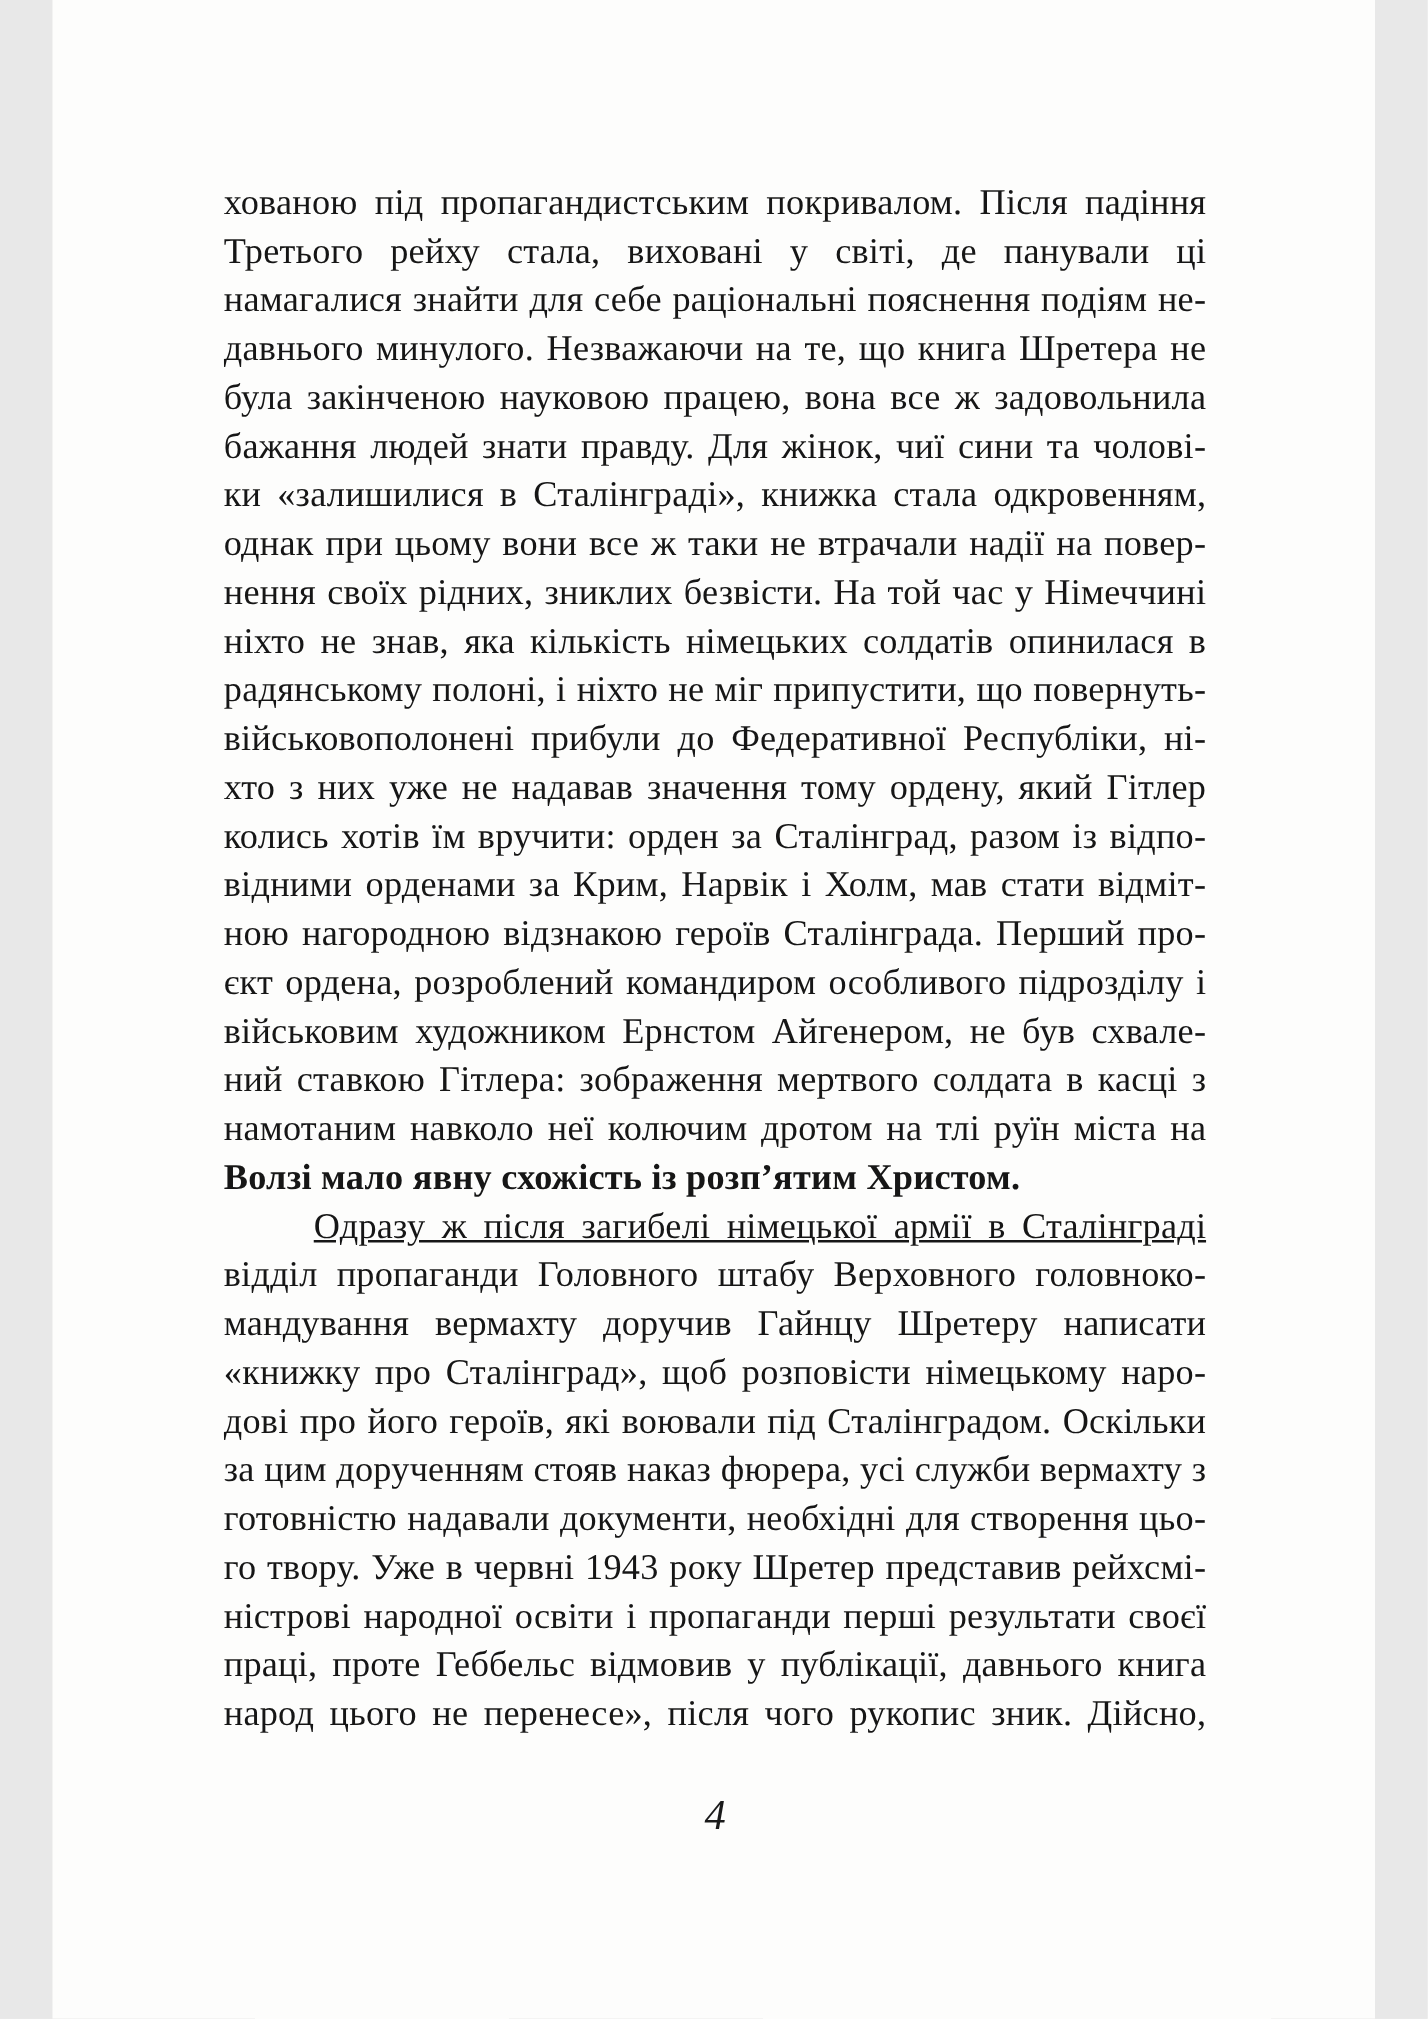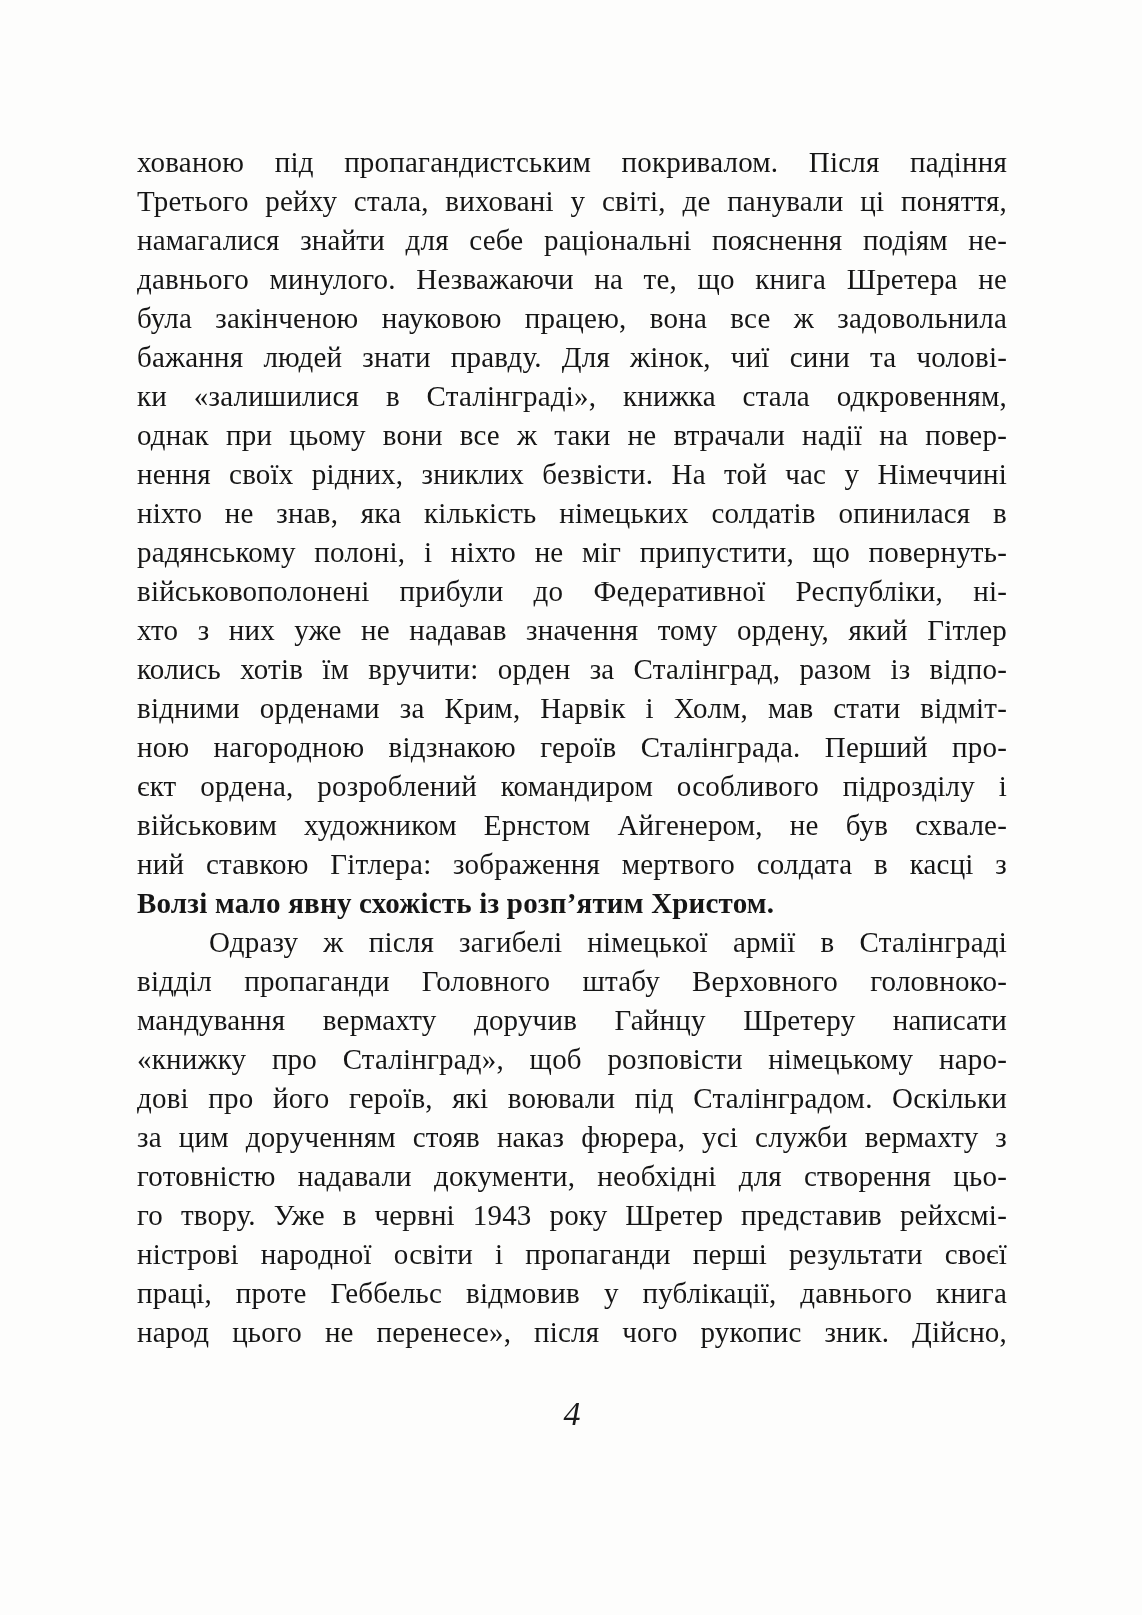--- a/index.html
+++ b/index.html
@@ -3,21 +3,21 @@
 <meta charset="utf-8">
 <title>Book page</title>
 <style>
   html, body {
     margin: 0;
     padding: 0;
     background: #e8e8e8;
   }
   .page {
     position: relative;
-    width: 1142px;
+    width: 1058px;
     height: 1615px;
     margin: 0 auto;
     background: #fdfdfc;
     box-sizing: border-box;
     padding: 143px 135px 0 137px;
     font-family: "Liberation Serif", "DejaVu Serif", serif;
     color: #161616;
     overflow: hidden;
   }
   .paragraph {
@@ -33,20 +33,21 @@
     letter-spacing: 0.2px;
     white-space: normal;
     overflow: hidden;
   }
   .line.para-end {
     text-align-last: left;
     font-weight: bold;
   }
   .line.first-indent {
     padding-left: 72px;
+    text-decoration: underline;
   }
   .page-number {
     margin-top: 42px;
     width: 100%;
     text-align: center;
     font-style: italic;
     font-size: 34px;
     line-height: 40px;
     color: #1a1a1a;
   }
@@ -69,20 +70,21 @@
     <div class="line">ніхто не знав, яка кількість німецьких солдатів опинилася в</div>
     <div class="line">радянському полоні, і ніхто не міг припустити, що повернуть-</div>
     <div class="line">військовополонені прибули до Федеративної Республіки, ні-</div>
     <div class="line">хто з них уже не надавав значення тому ордену, який Гітлер</div>
     <div class="line">колись хотів їм вручити: орден за Сталінград, разом із відпо-</div>
     <div class="line">відними орденами за Крим, Нарвік і Холм, мав стати відміт-</div>
     <div class="line">ною нагородною відзнакою героїв Сталінграда. Перший про-</div>
     <div class="line">єкт ордена, розроблений командиром особливого підрозділу і</div>
     <div class="line">військовим художником Ернстом Айгенером, не був схвале-</div>
     <div class="line">ний ставкою Гітлера: зображення мертвого солдата в касці з</div>
+    <div class="line">намотаним навколо неї колючим дротом на тлі руїн міста на</div>
     <div class="line para-end">Волзі мало явну схожість із розп’ятим Христом.</div>
   </div>
 
   <div class="paragraph">
     <div class="line first-indent">Одразу ж після загибелі німецької армії в Сталінграді</div>
     <div class="line">відділ пропаганди Головного штабу Верховного головноко-</div>
     <div class="line">мандування вермахту доручив Гайнцу Шретеру написати</div>
     <div class="line">«книжку про Сталінград», щоб розповісти німецькому наро-</div>
     <div class="line">дові про його героїв, які воювали під Сталінградом. Оскільки</div>
     <div class="line">за цим дорученням стояв наказ фюрера, усі служби вермахту з</div>

